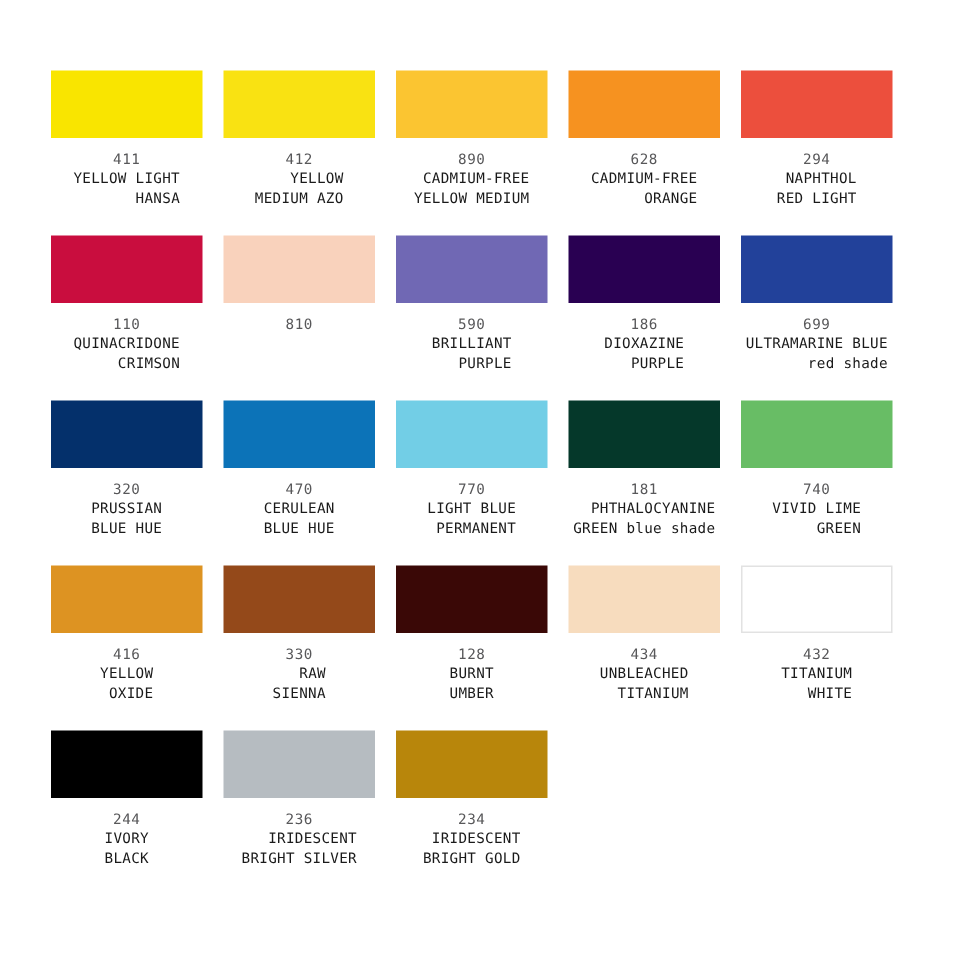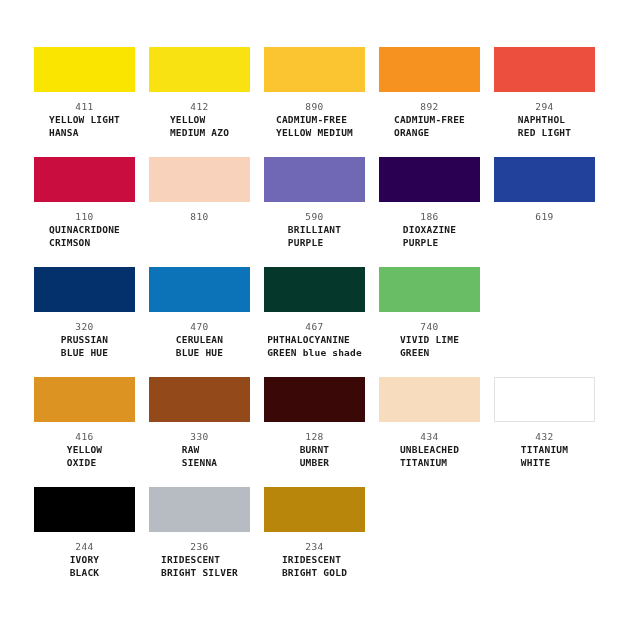--- a/index.html
+++ b/index.html
@@ -56,23 +56,23 @@
     line-height: 12px;
     color: #58585a;
     letter-spacing: 0.4px;
     text-align: center;
   }
   .swatch-name {
     margin-top: 1px;
     font-size: 9.5px;
     line-height: 12.5px;
     color: #1a1a1a;
-    font-weight: bold;
+    font-weight: normal;
     letter-spacing: 0.2px;
-    text-align: left;
+    text-align: right;
     white-space: pre-line;
   }
 </style>
 </head>
 <body>
 
 <div id="chart-grid">
     <div class="swatch-row">
       <div class="swatch-cell">
         <div class="swatch-chip" title="#f9e500" style="background-color: rgb(249, 229, 0);"></div>
@@ -87,21 +87,21 @@
 MEDIUM AZO</div>
       </div>
       <div class="swatch-cell">
         <div class="swatch-chip" title="#fbc531" style="background-color: rgb(251, 197, 49);"></div>
         <div class="swatch-code">890</div>
         <div class="swatch-name">CADMIUM-FREE
 YELLOW MEDIUM</div>
       </div>
       <div class="swatch-cell">
         <div class="swatch-chip" title="#f69220" style="background-color: rgb(246, 146, 32);"></div>
-        <div class="swatch-code">892</div>
+        <div class="swatch-code">628</div>
         <div class="swatch-name">CADMIUM-FREE
 ORANGE</div>
       </div>
       <div class="swatch-cell">
         <div class="swatch-chip" title="#ec4f3d" style="background-color: rgb(236, 79, 61);"></div>
         <div class="swatch-code">294</div>
         <div class="swatch-name">NAPHTHOL
 RED LIGHT</div>
       </div>
     </div>
@@ -123,39 +123,47 @@
 PURPLE</div>
       </div>
       <div class="swatch-cell">
         <div class="swatch-chip" title="#290052" style="background-color: rgb(41, 0, 82);"></div>
         <div class="swatch-code">186</div>
         <div class="swatch-name">DIOXAZINE
 PURPLE</div>
       </div>
       <div class="swatch-cell">
         <div class="swatch-chip" title="#22419a" style="background-color: rgb(34, 65, 154);"></div>
-        <div class="swatch-code">619</div>
+        <div class="swatch-code">699</div>
+        <div class="swatch-name">ULTRAMARINE BLUE
+red shade</div>
       </div>
     </div>
     <div class="swatch-row">
       <div class="swatch-cell">
         <div class="swatch-chip" title="#04306b" style="background-color: rgb(4, 48, 107);"></div>
         <div class="swatch-code">320</div>
         <div class="swatch-name">PRUSSIAN
 BLUE HUE</div>
       </div>
       <div class="swatch-cell">
         <div class="swatch-chip" title="#0c73b8" style="background-color: rgb(12, 115, 184);"></div>
         <div class="swatch-code">470</div>
         <div class="swatch-name">CERULEAN
 BLUE HUE</div>
       </div>
       <div class="swatch-cell">
+        <div class="swatch-chip" title="#72cee6" style="background-color: rgb(114, 206, 230);"></div>
+        <div class="swatch-code">770</div>
+        <div class="swatch-name">LIGHT BLUE
+PERMANENT</div>
+      </div>
+      <div class="swatch-cell">
         <div class="swatch-chip" title="#05382a" style="background-color: rgb(5, 56, 42);"></div>
-        <div class="swatch-code">467</div>
+        <div class="swatch-code">181</div>
         <div class="swatch-name">PHTHALOCYANINE
 GREEN blue shade</div>
       </div>
       <div class="swatch-cell">
         <div class="swatch-chip" title="#68bd65" style="background-color: rgb(104, 189, 101);"></div>
         <div class="swatch-code">740</div>
         <div class="swatch-name">VIVID LIME
 GREEN</div>
       </div>
     </div>

